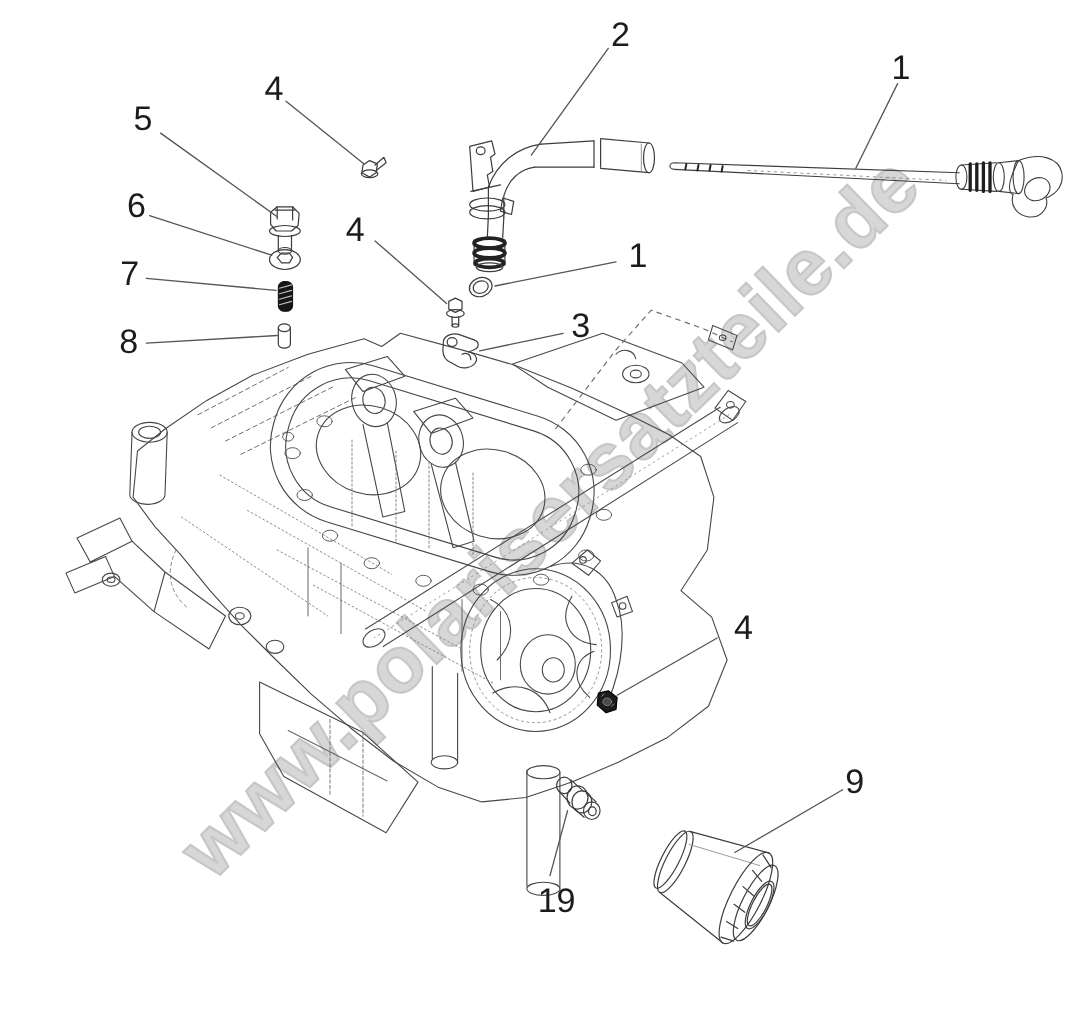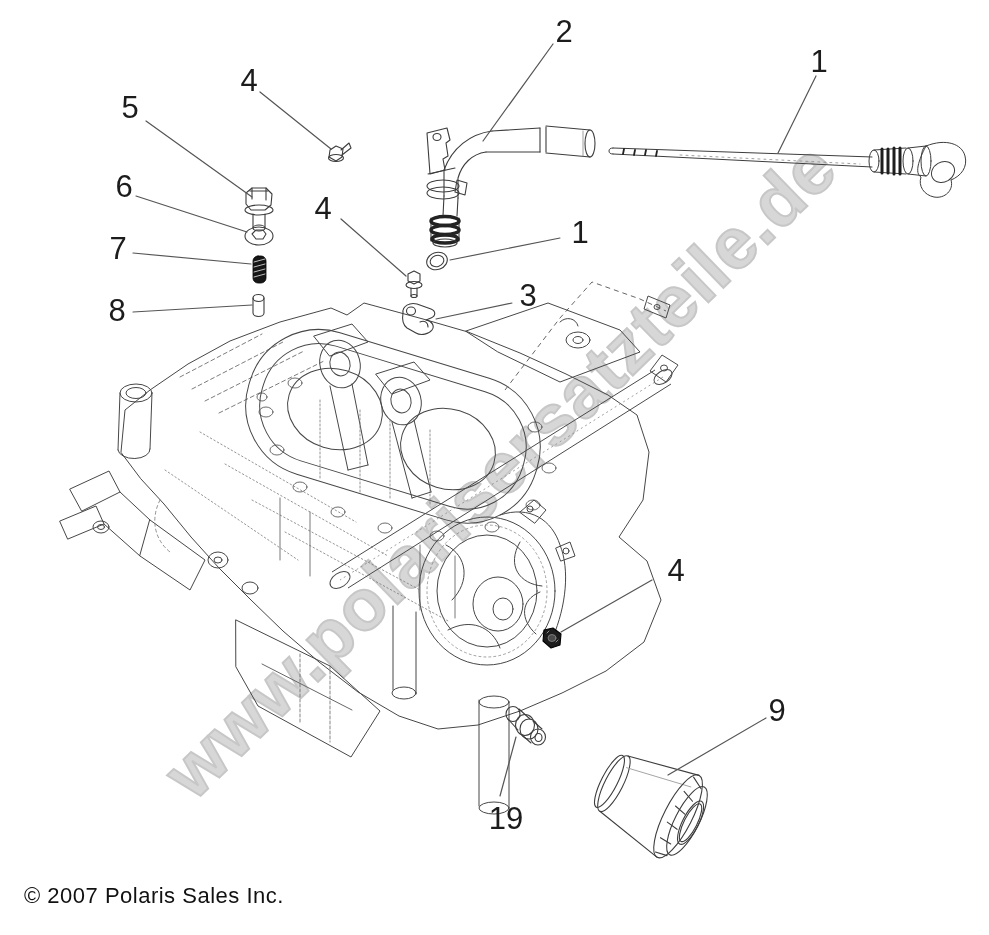--- a/index.html
+++ b/index.html
@@ -296,14 +296,13 @@
   <div class="callout" style="left:301px;top:192px;"><span>4</span></div>
   <div class="callout" style="left:108px;top:91px;"><span>5</span></div>
   <div class="callout" style="left:102px;top:170px;"><span>6</span></div>
   <div class="callout" style="left:96px;top:232px;"><span>7</span></div>
   <div class="callout" style="left:95px;top:294px;"><span>8</span></div>
   <div class="callout" style="left:755px;top:694px;"><span>9</span></div>
   <div class="callout" style="left:484px;top:802px;"><span>19</span></div>
   <div class="callout" style="left:654px;top:554px;"><span>4</span></div>
   <div class="callout" style="left:558px;top:216px;"><span>1</span></div>
 
-  <div class="copyright">© 2007 Polaris Sales Inc.</div>
 </div>
 
 </body></html>

